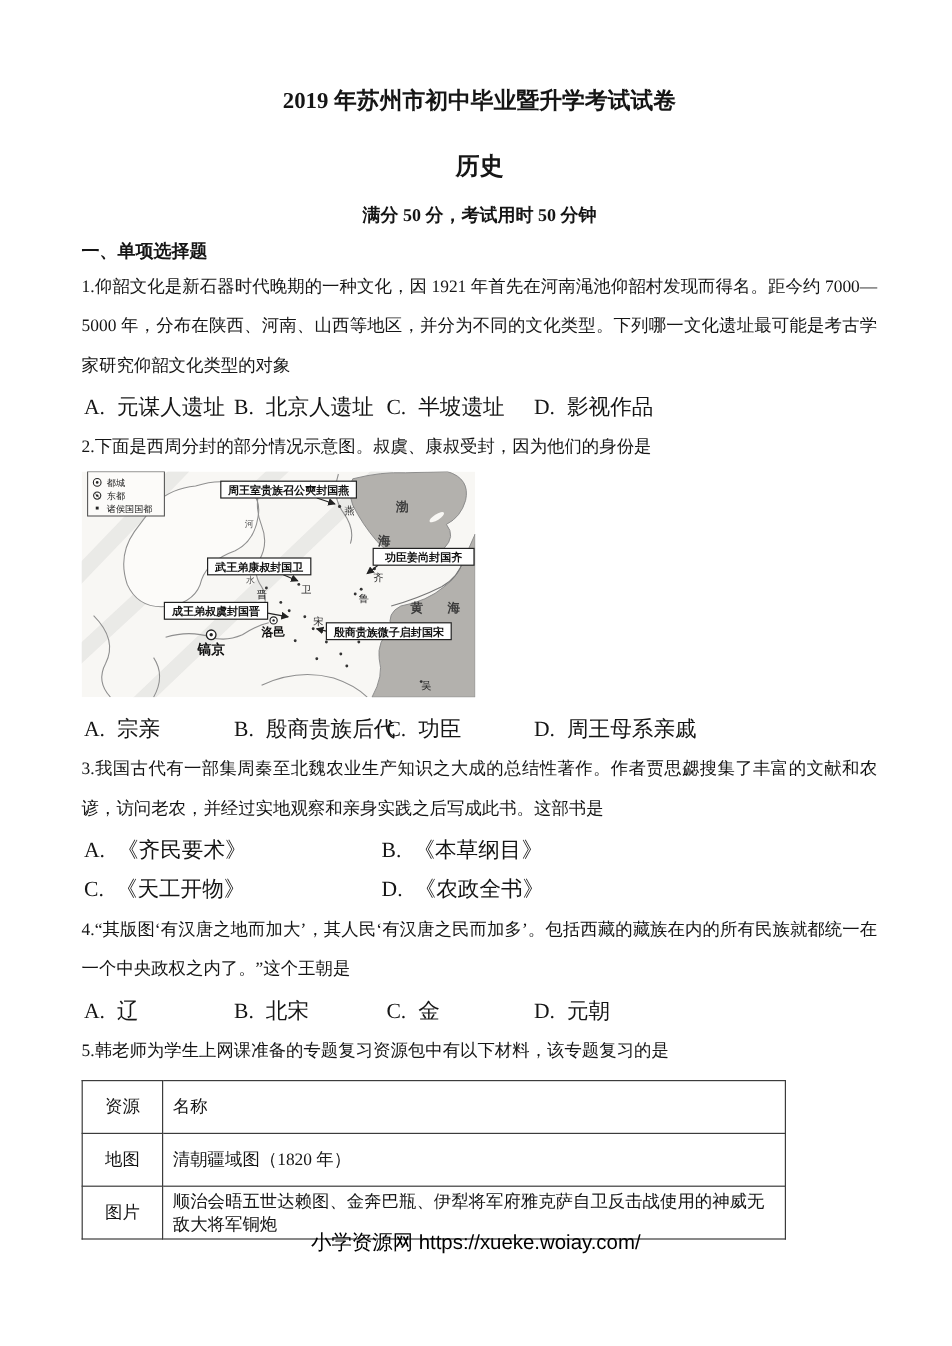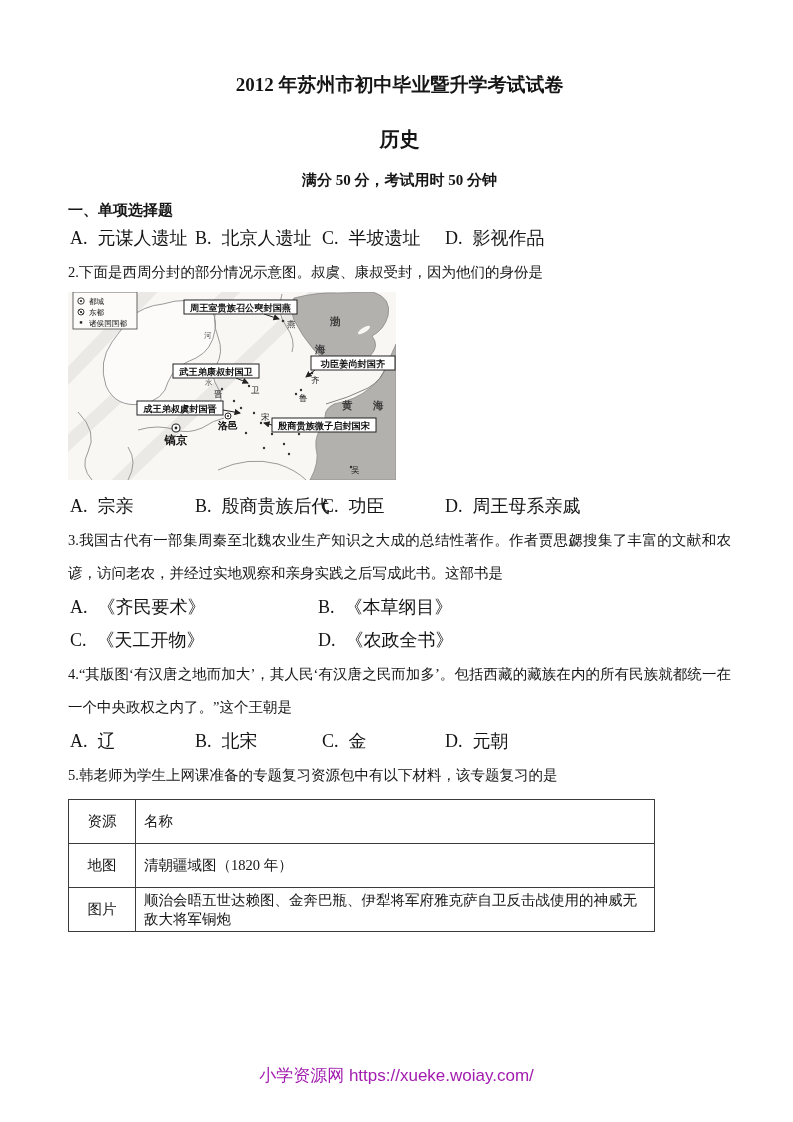--- a/index.html
+++ b/index.html
@@ -29,36 +29,37 @@
   .map-state{font-size:8.5px;fill:#222;}
   .map-sea{font-size:10.5px;font-weight:bold;fill:#3c3c3c;}
   .map-river{font-size:7.5px;fill:#555;}
   .map-legend-label{font-size:7.6px;fill:#222;}
   .map-city{font-weight:bold;fill:#111;}
   table.res{border-collapse:collapse;width:587px;margin-top:7px;font-size:14.5px;table-layout:fixed;}
   table.res td{border:1.5px solid #3c3c3c;height:43px;padding:0 8px;vertical-align:middle;}
   td.c1{width:50px;text-align:center;}
   td.c2{padding-left:14px;}
   .footer{
-    position:absolute;left:0;right:0;top:1064px;
-    text-align:center;color:#a21caf;
+    position:absolute;left:0;right:0;top:1024px;
+    text-align:center;color:#000000;
     font-family:"Liberation Sans","DejaVu Sans",sans-serif;
     font-size:17px;
   }
 </style>
 </head>
 <body>
 
 <div class="page">
 
-  <h1 class="title">2012 年苏州市初中毕业暨升学考试试卷</h1>
+  <h1 class="title">2019 年苏州市初中毕业暨升学考试试卷</h1>
   <h2 class="subject">历史</h2>
   <div class="exam-info">满分 50 分，考试用时 50 分钟</div>
   <div class="section">一、单项选择题</div>
 
+  <p class="qtext">1.仰韶文化是新石器时代晚期的一种文化，因 1921 年首先在河南渑池仰韶村发现而得名。距今约 7000—5000 年，分布在陕西、河南、山西等地区，并分为不同的文化类型。下列哪一文化遗址最可能是考古学家研究仰韶文化类型的对象</p>
   <div class="opts opts4">
     <span class="opt"><span class="okey">A.</span><span>元谋人遗址</span></span>
     <span class="opt"><span class="okey">B.</span><span>北京人遗址</span></span>
     <span class="opt"><span class="okey">C.</span><span>半坡遗址</span></span>
     <span class="opt"><span class="okey">D.</span><span>影视作品</span></span>
   </div>
 
   <p class="qtext">2.下面是西周分封的部分情况示意图。叔虞、康叔受封，因为他们的身份是</p>
 
   <div class="map-fig">

